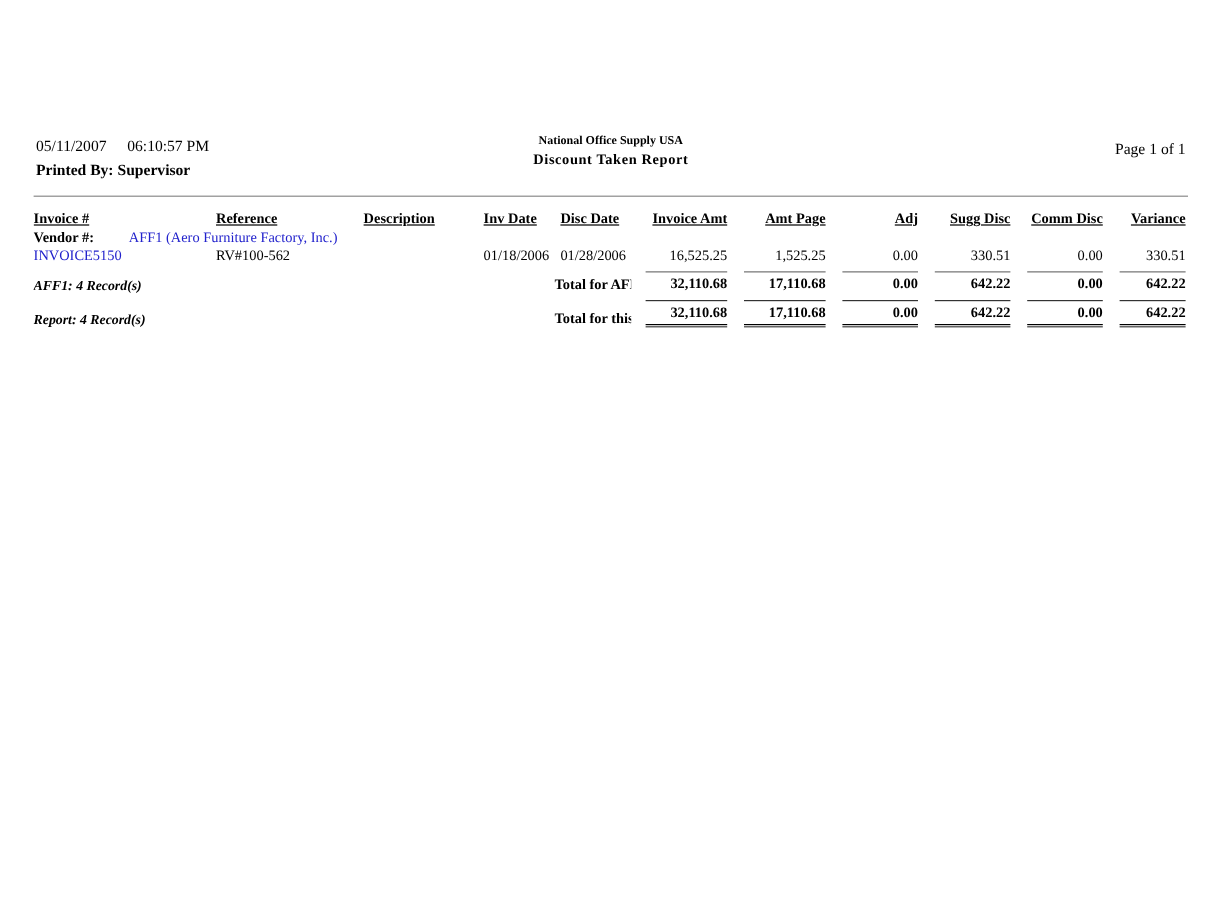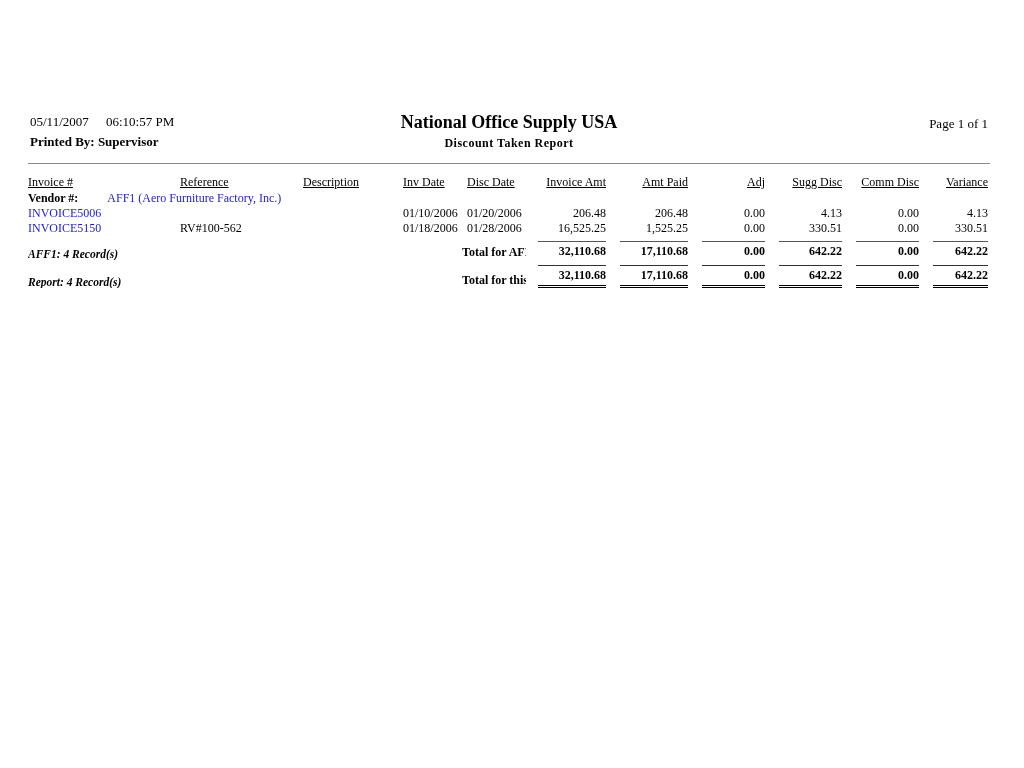--- a/index.html
+++ b/index.html
@@ -13,29 +13,29 @@
   }
   .content { position: absolute; left: 28px; top: 112px; width: 962px; }
 
   
   .report-header { position: relative; width: 100%; height: 46px; }
   .hdr-left { position: absolute; left: 2px; top: 2px; font-size: 13px; }
   .hdr-left .line1 span { display: inline-block; }
   .hdr-left .time { margin-left: 14px; }
   .hdr-left .line2 { margin-top: 4px; font-weight: bold; }
   .hdr-center { position: absolute; left: 0; right: 0; top: 0; text-align: center; }
-  .company { font-size: 18px; font-weight: bold; }
+  .company { font-size: 10px; font-weight: bold; }
   .rpt-title { font-size: 12px; font-weight: bold; margin-top: 3px; letter-spacing: 0.5px; }
   .hdr-right { position: absolute; right: 2px; top: 4px; font-size: 13px; }
   .hrule { border-top: 1.5px solid #8a8a8a; margin-top: 5px; }
 
   
   table.rpt { border-collapse: separate; border-spacing: 0; table-layout: fixed; width: 962px; margin-top: 10px; font-size: 12px; }
   td, th { padding: 0; vertical-align: bottom; overflow: hidden; white-space: nowrap; }
-  th { font-weight: normal; text-align: left; height: 16px; margin-left: 24px; }
+  th { font-weight: bold; text-align: left; height: 16px; margin-left: 24px; }
   th .u { text-decoration: underline; }
   th.num, td.num { text-align: right; padding-right: 2px; }
   th.pl, td.pl { padding-left: 5px; }
   tr.datarow td { height: 15px; }
   tr.vendorrow td { height: 16px; }
   .vlabel { font-weight: bold; }
   .blue { color: #2222cc; }
   a.blue { text-decoration: none; cursor: pointer; }
 
   
@@ -83,48 +83,35 @@
           <col style="width:69px">
       </colgroup>
       <thead>
         <tr>
           <th><span class="u">Invoice #</span></th>
           <th class="pl"><span class="u">Reference</span></th>
           <th class="pl"><span class="u">Description</span></th>
           <th class="pl"><span class="u">Inv Date</span></th>
           <th class="pl"><span class="u">Disc Date</span></th>
           <th class="num"><span class="u">Invoice Amt</span></th>
-          <th class="num"><span class="u">Amt Paid</span></th>
+          <th class="num"><span class="u">Amt Page</span></th>
           <th class="num"><span class="u">Adj</span></th>
           <th class="num"><span class="u">Sugg Disc</span></th>
           <th class="num"><span class="u">Comm Disc</span></th>
           <th class="num"><span class="u">Variance</span></th>
         </tr>
       </thead>
       <tbody>
         <tr class="vendorrow">
           <td colspan="11">
             <span class="vlabel">Vendor #:</span>
             <a class="blue" style="margin-left:26px">AFF1 (Aero Furniture Factory, Inc.)</a>
           </td>
         </tr>
 
-        <tr class="datarow">
-          <td><a class="blue">INVOICE5006</a></td>
-          <td class="pl"></td>
-          <td class="pl"></td>
-          <td class="pl">01/10/2006</td>
-          <td class="pl">01/20/2006</td>
-          <td class="num">206.48</td>
-          <td class="num">206.48</td>
-          <td class="num">0.00</td>
-          <td class="num">4.13</td>
-          <td class="num">0.00</td>
-          <td class="num">4.13</td>
-        </tr>
         <tr class="datarow">
           <td><a class="blue">INVOICE5150</a></td>
           <td class="pl">RV#100-562</td>
           <td class="pl"></td>
           <td class="pl">01/18/2006</td>
           <td class="pl">01/28/2006</td>
           <td class="num">16,525.25</td>
           <td class="num">1,525.25</td>
           <td class="num">0.00</td>
           <td class="num">330.51</td>

